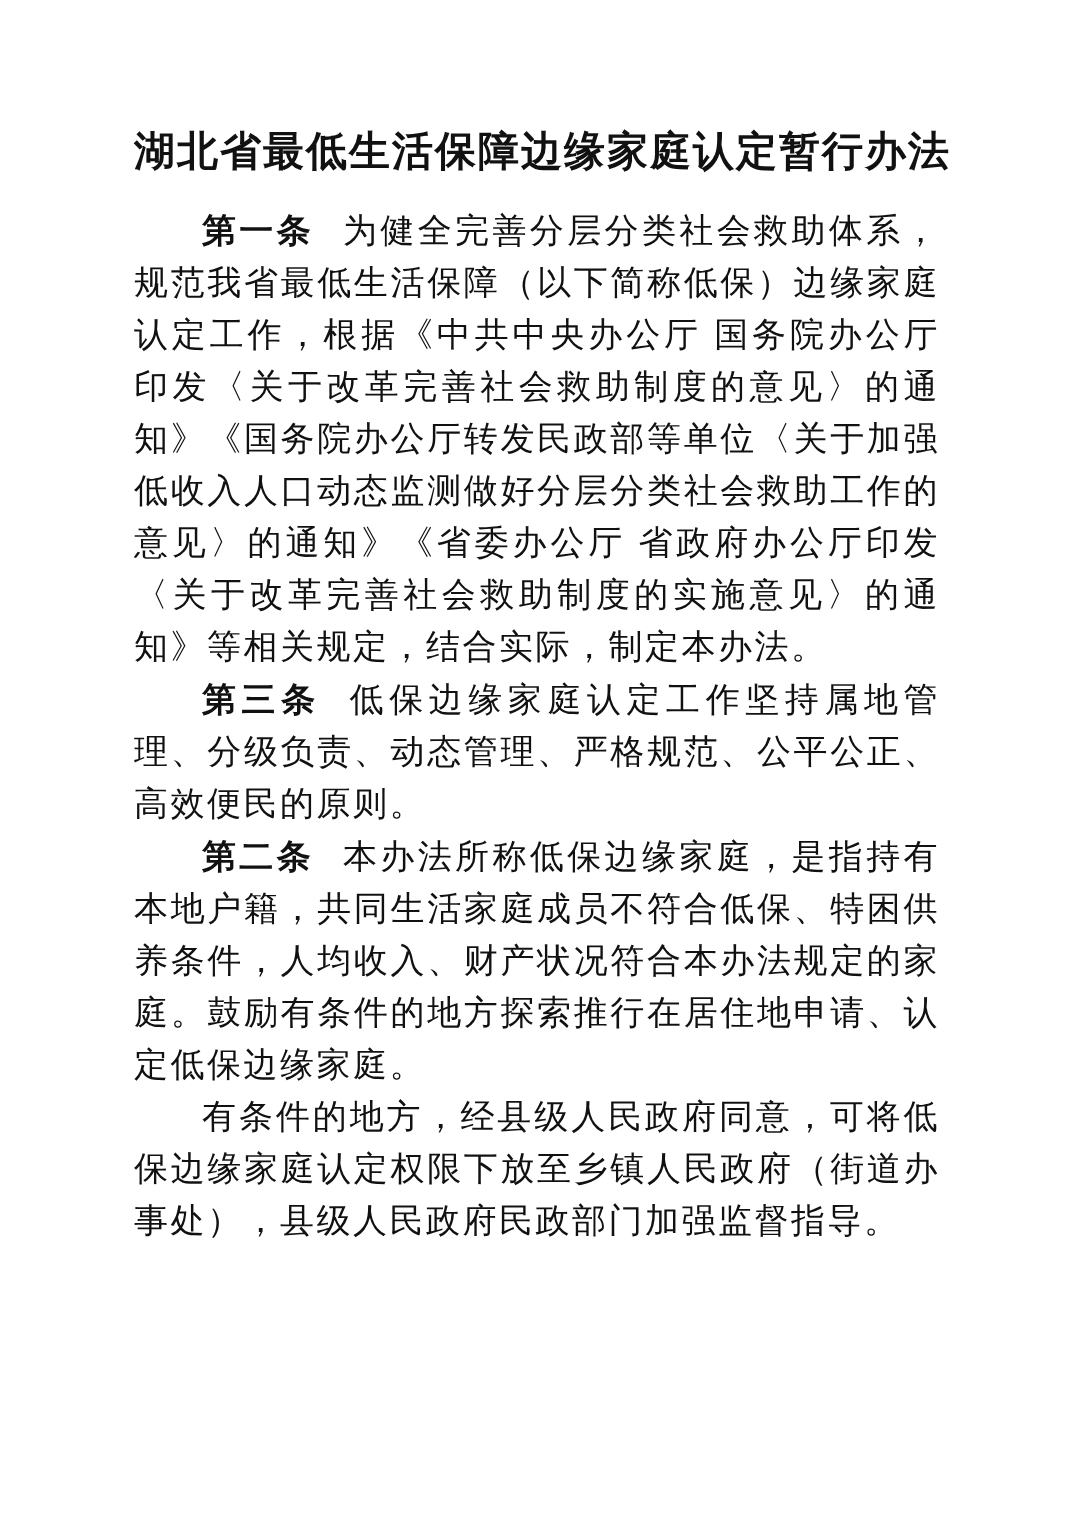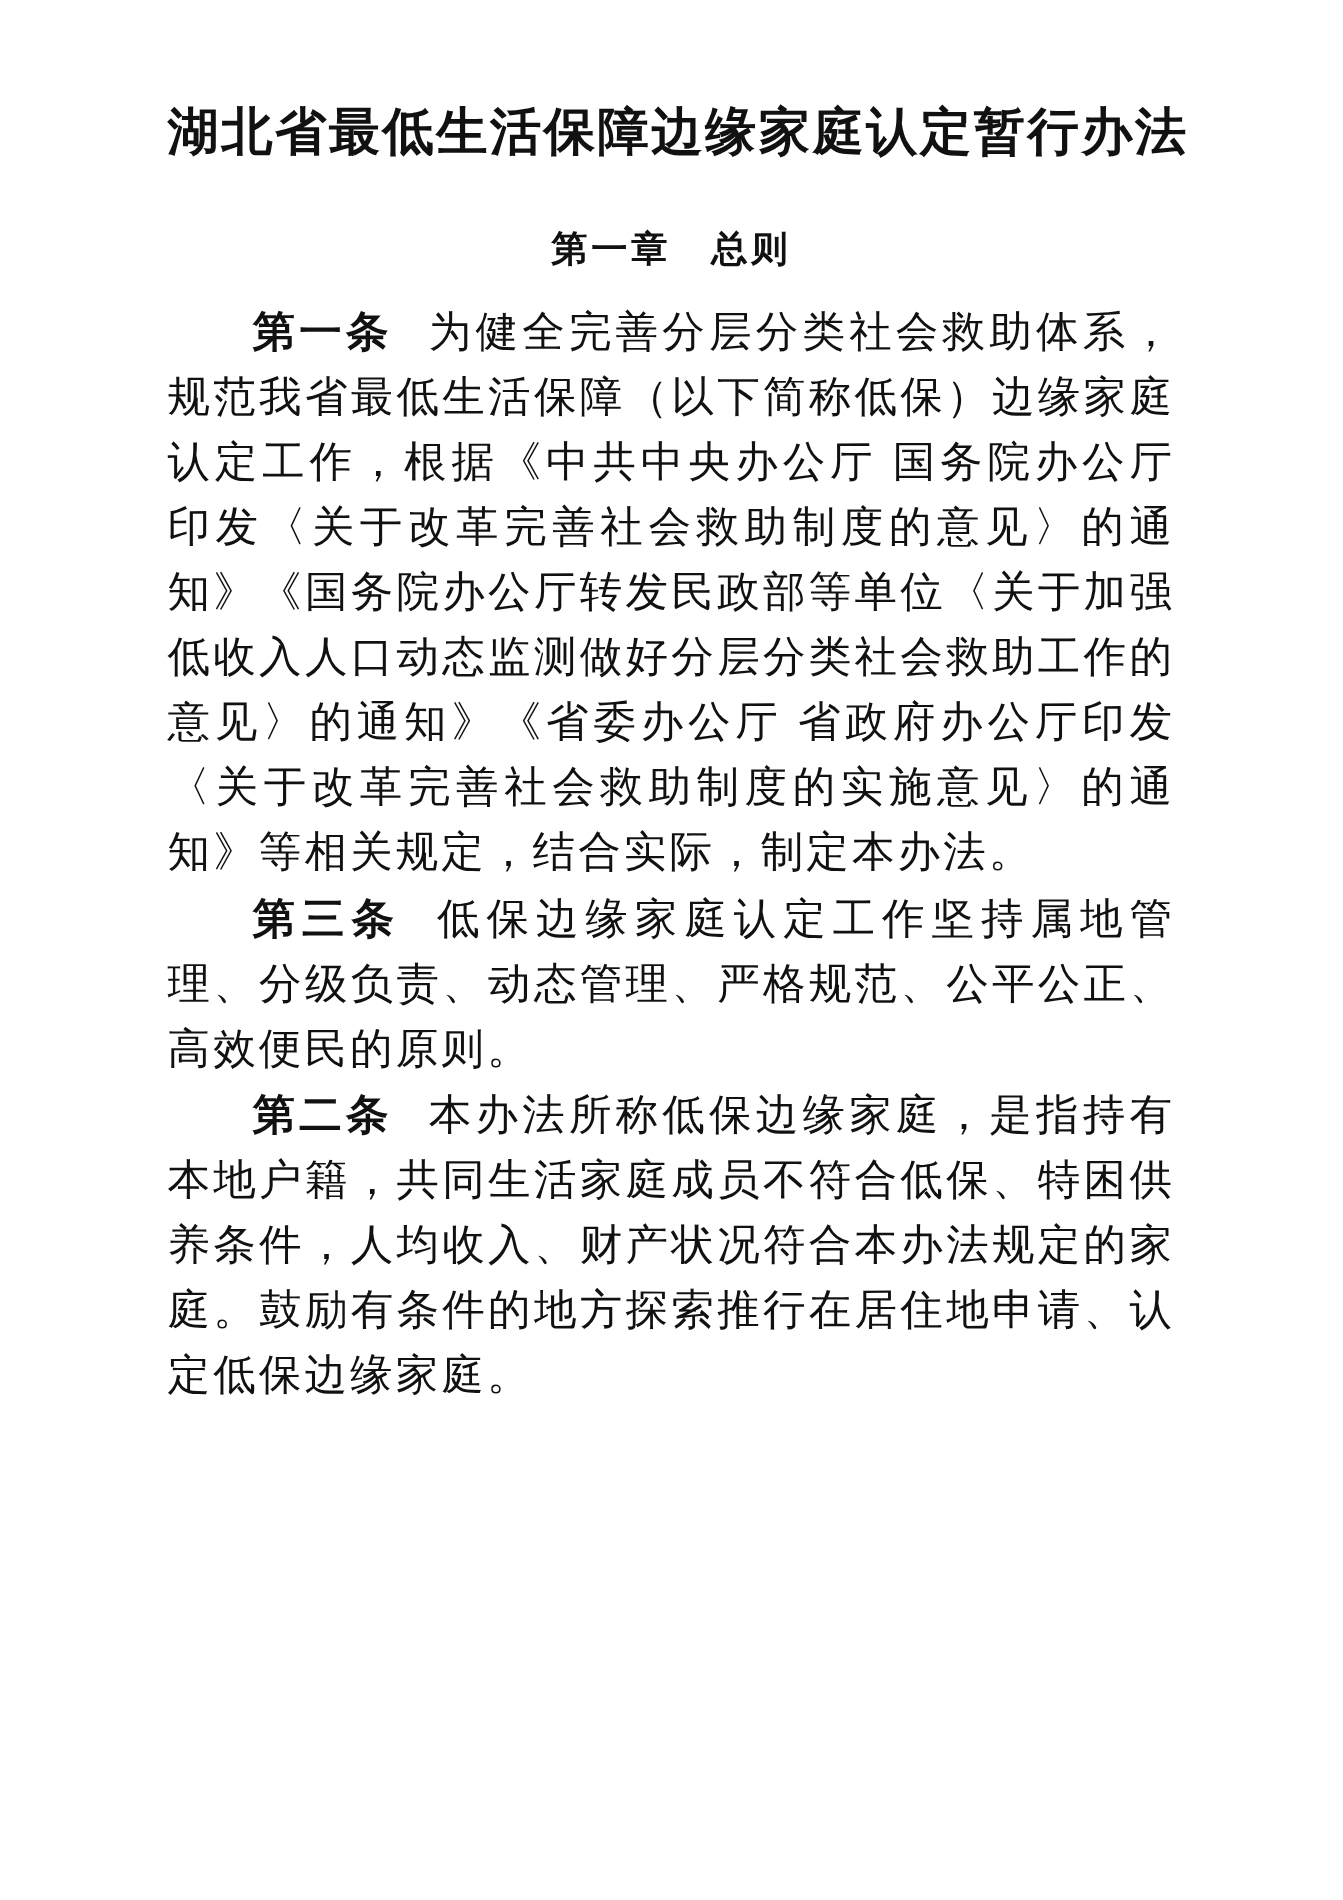--- a/index.html
+++ b/index.html
@@ -12,21 +12,21 @@
     background: #ffffff;
     color: #111111;
     font-family: "Liberation Serif", "DejaVu Serif", serif;
     overflow: hidden;
   }
   .page {
     position: relative;
     width: 1074px;
     height: 1520px;
     box-sizing: border-box;
-    padding: 74px 134px 0 134px;
+    padding: 120px 134px 0 134px;
   }
   .doc-title {
     margin: 0;
     text-align: center;
     font-family: "Liberation Serif", "DejaVu Serif", serif;
     font-weight: bold;
     font-size: 41px;
     line-height: 62px;
     letter-spacing: 2px;
     white-space: nowrap;
@@ -58,27 +58,27 @@
     margin-right: 0.85em;
   }
 </style>
 </head>
 <body>
 
 <div class="page">
 
   <h1 class="doc-title">湖北省最低生活保障边缘家庭认定暂行办法</h1>
 
-  <h2 class="chapter">第一章　总则</h2>
 
   <div class="body-text">
 
     <p class="para"><span class="lead">第一条</span><span>为健全完善分层分类社会救助体系，规范我省最低生活保障（以下简称低保）边缘家庭认定工作，根据《中共中央办公厅 国务院办公厅印发〈关于改革完善社会救助制度的意见〉的通知》《国务院办公厅转发民政部等单位〈关于加强低收入人口动态监测做好分层分类社会救助工作的意见〉的通知》《省委办公厅 省政府办公厅印发〈关于改革完善社会救助制度的实施意见〉的通知》等相关规定，结合实际，制定本办法。</span></p>
 
     <p class="para"><span class="lead">第三条</span><span>低保边缘家庭认定工作坚持属地管理、分级负责、动态管理、严格规范、公平公正、高效便民的原则。</span></p>
 
     <p class="para"><span class="lead">第二条</span><span>本办法所称低保边缘家庭，是指持有本地户籍，共同生活家庭成员不符合低保、特困供养条件，人均收入、财产状况符合本办法规定的家庭。鼓励有条件的地方探索推行在居住地申请、认定低保边缘家庭。</span></p>
 
 
+    <p class="para"><span>有条件的地方，经县级人民政府同意，可将低保边缘家庭认定权限下放至乡镇人民政府（街道办事处），县级人民政府民政部门加强监督指导。</span></p>
 
   </div>
 
 </div>
 
 </body></html>

